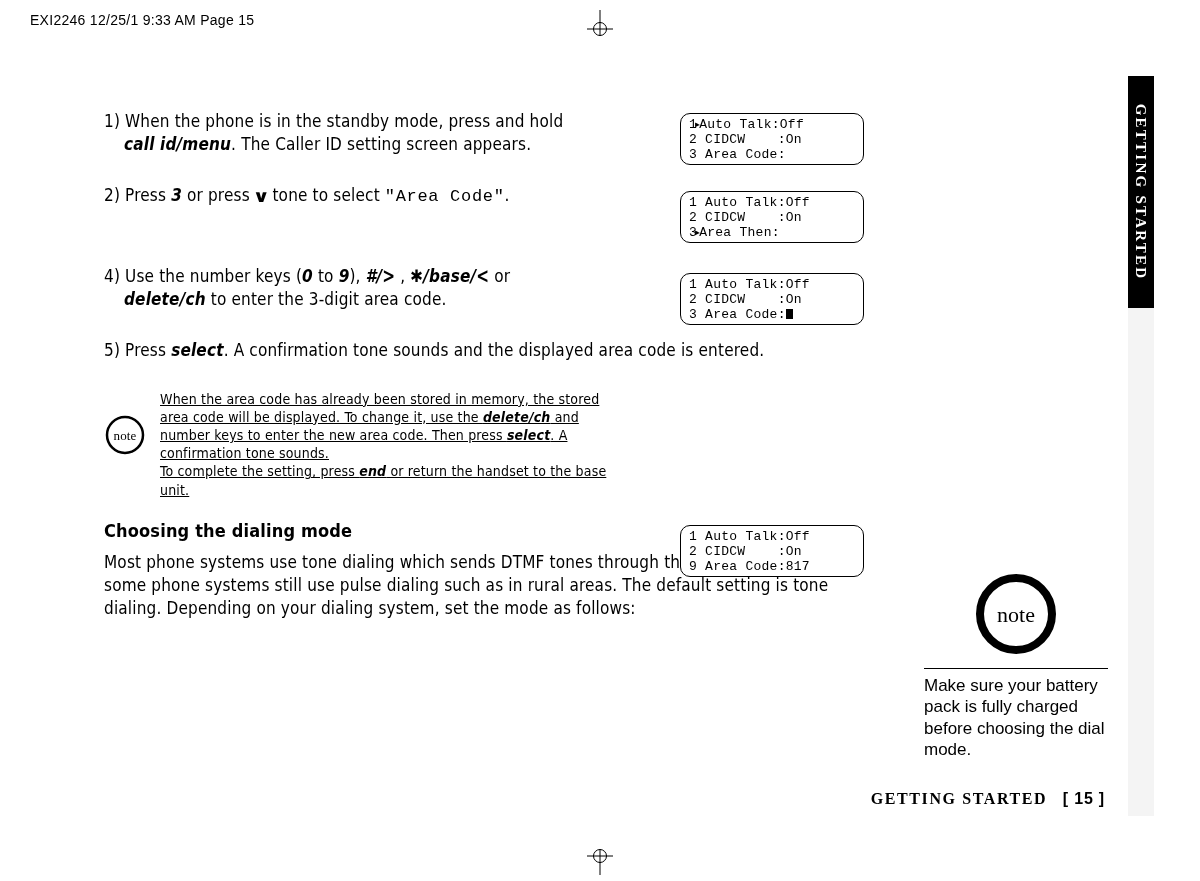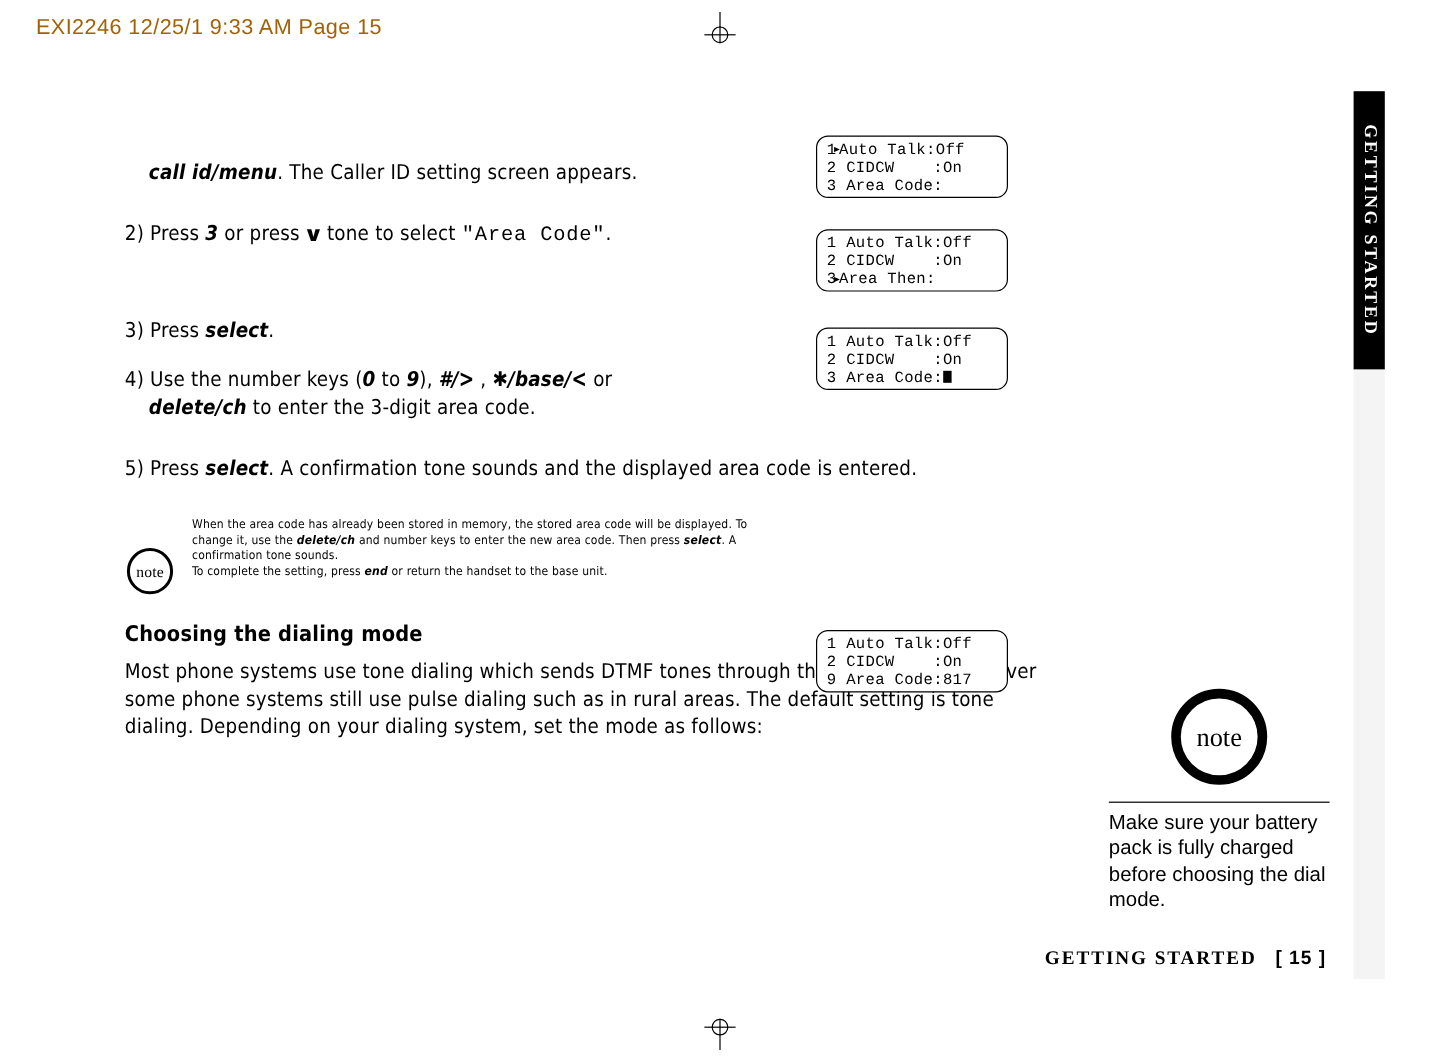--- a/index.html
+++ b/index.html
@@ -11,23 +11,23 @@
     height: 881px;
     position: relative;
     overflow: hidden;
     color: #000;
   }
   .header {
     position: absolute;
     top: 12px;
     left: 30px;
     right: 30px;
-    font-size: 18px;
+    font-size: 14px;
     letter-spacing: 0.02em;
-    color: #a16207;
+    color: #000000;
     font-family: Arial, sans-serif;
   }
   .crop-top {
     position: absolute;
     top: 10px;
     left: 50%;
     transform: translateX(-50%);
   }
   .crop-bottom {
     position: absolute;
@@ -88,33 +88,34 @@
     align-items: flex-start;
     margin-top: 8px;
     margin-bottom: 20px;
   }
   .note-circle-small {
     flex: 0 0 auto;
     margin-top: 24px;
   }
   .note-circle-svg { display: block; }
   .note-text {
-    font-size: 10px;
+    font-size: 14px;
     line-height: 1.3;
     max-width: 470px;
+    text-decoration: underline;
   }
   h3.sub {
     font-size: 18px;
     font-weight: bold;
     margin: 4px 0 8px;
   }
   .para { max-width: 760px; }
   .lcd {
     position: absolute;
-    width: 160px;
+    width: 184px;
     height: 52px;
     border: 1.3px solid #000;
     border-radius: 10px;
     padding: 4px 8px 4px 8px;
     font-family: "Courier New", Courier, monospace;
     font-size: 13px;
     line-height: 1.15;
     letter-spacing: 0.02em;
     box-sizing: border-box;
     background: #fff;
@@ -179,31 +180,28 @@
 </svg>
 
 <div class="sidebar-black">
   <div class="sidebar-black-inner">GETTING STARTED</div>
 </div>
 <div class="sidebar-strip-light"></div>
 
 <div class="content">
 
   <div class="step">
-    <br>
+    <span>1) When the phone is in the standby mode, press and hold</span><br>
     <span class="indent"></span><b class="i">call id/menu</b><span>. The Caller ID setting screen appears.</span>
   </div>
 
   <div class="step" style="margin-bottom:56px">
     <span>2) Press </span><b class="i">3</b><span> or press </span><span class="down-caret">∨</span><span> tone to select </span><span class="lcd-font">"Area Code"</span><span>.</span>
   </div>
 
-  <div class="step tight">
-    <span>3) Press </span><b class="i">select</b><span>.</span>
-  </div>
 
   <div class="step">
     <span>4) Use the number keys (</span><b class="i">0</b><span> to </span><b class="i">9</b><span>), </span><b class="i">#/</b><span class="gt"> &gt;</span><span> , </span><b class="nb">✱</b><b class="i">/base/</b><span class="lt"> &lt; </span><span> or</span><br>
     <span class="indent"></span><b class="i">delete/ch</b><span> to enter the 3-digit area code.</span>
   </div>
 
   <div class="step">
     <span>5) Press </span><b class="i">select</b><span>. A confirmation tone sounds and the displayed area code is entered.</span>
   </div>
 

